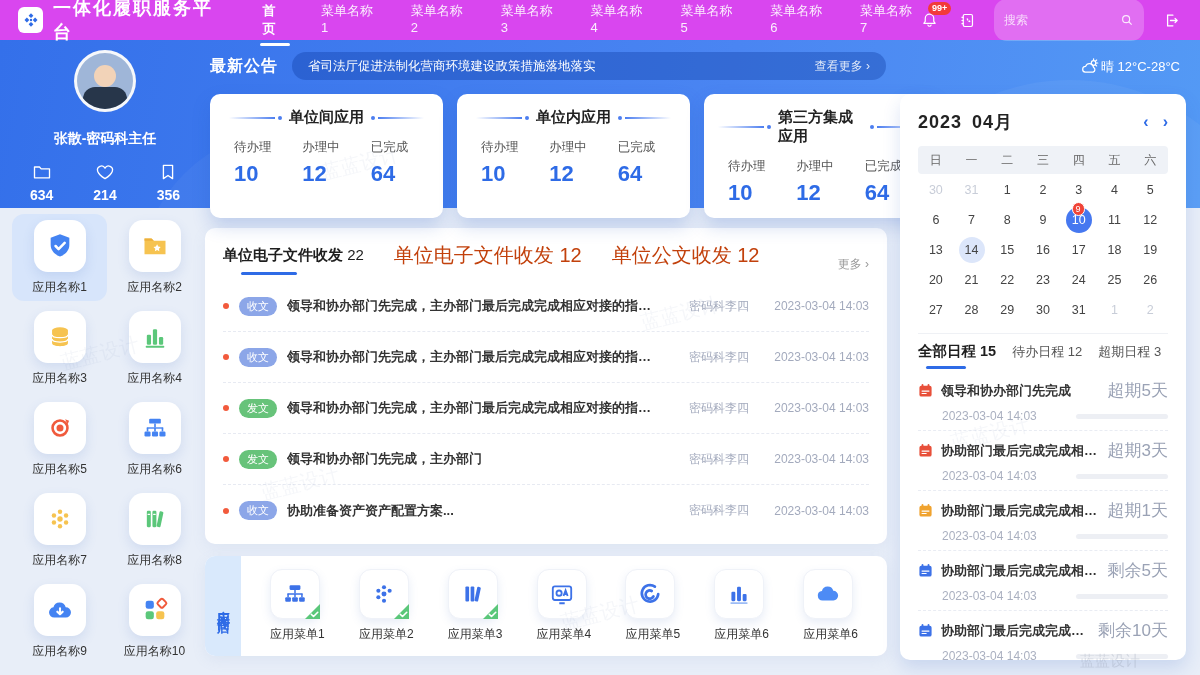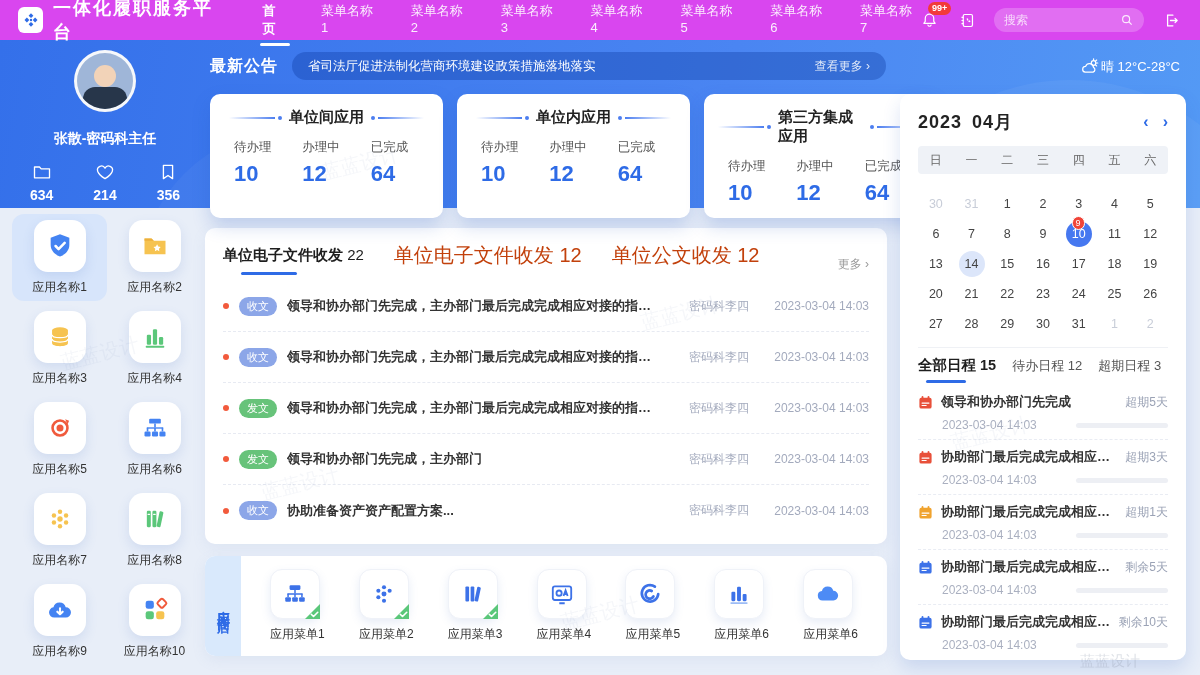--- a/index.html
+++ b/index.html
@@ -11,21 +11,21 @@
   .topbar { position:absolute; top:0; left:0; right:0; height:40px; background:#d946ef; display:flex; align-items:center; padding:0 18px; z-index:40; }
   .logo-box { width:26px; height:26px; background:#fff; border-radius:6px; display:flex; align-items:center; justify-content:center; margin-right:10px; }
   .app-title { color:#fff; font-size:18px; font-weight:bold; letter-spacing:2px; }
   .nav { display:flex; gap:30px; margin-left:34px; }
   .nav-item { position:relative; color:rgba(255,255,255,.9); font-size:13px; cursor:pointer; padding:12px 2px; }
   .nav-item.active { color:#fff; font-weight:bold; }
   .nav-item.active::after { content:""; position:absolute; left:50%; transform:translateX(-50%); bottom:4px; width:30px; height:3px; border-radius:2px; background:#fff; }
   .topbar-right { margin-left:auto; display:flex; align-items:center; gap:16px; }
   .icon-btn { position:relative; width:22px; height:22px; display:flex; align-items:center; justify-content:center; cursor:pointer; }
   .bell-badge { position:absolute; top:-7px; left:10px; background:#F23A3A; color:#fff; font-size:9px; line-height:11px; padding:1px 4px; border-radius:8px; font-weight:bold; }
-  .search-pill { display:flex; align-items:center; width:150px; height:24px; border-radius:13px; background:rgba(255,255,255,.22); padding:0 10px; }
+  .search-pill { display:flex; align-items:center; width:150px; height:42px; border-radius:13px; background:rgba(255,255,255,.22); padding:0 10px; }
   .search-pill input { flex:1; border:none; outline:none; background:transparent; color:#fff; font-size:12px; width:100px; font-family:"Liberation Sans",sans-serif; }
   .search-pill input::placeholder { color:rgba(255,255,255,.75); }
 
   
   .hero { position:absolute; top:40px; left:0; right:0; height:168px; background:linear-gradient(100deg,#3470EA 0%,#4A85F2 60%,#549AF5 100%); overflow:hidden; }
   .hero::before { content:""; position:absolute; right:-80px; top:40px; width:420px; height:420px; border-radius:50%; background:rgba(255,255,255,.05); }
   .hero::after { content:""; position:absolute; left:140px; top:90px; width:300px; height:300px; border-radius:50%; background:rgba(255,255,255,.04); }
 
   
   .profile { position:absolute; top:50px; left:0; width:210px; display:flex; flex-direction:column; align-items:center; z-index:6; }
@@ -97,21 +97,21 @@
 
   
   .right-card { position:absolute; top:94px; left:900px; width:286px; height:566px; background:#fff; border-radius:10px; box-shadow:0 8px 18px rgba(38,86,190,.16); padding:16px 18px 10px; z-index:6; }
   .cal-head { display:flex; align-items:center; }
   .cal-ym { font-size:18px; font-weight:bold; color:#222; letter-spacing:1px; }
   .cal-ym .mon { margin-left:10px; }
   .cal-nav { margin-left:auto; display:flex; gap:14px; }
   .cal-arrow { color:#2E6BE6; font-size:16px; line-height:1; cursor:pointer; font-weight:bold; }
   .cal-week { margin-top:12px; background:#EFF2F7; border-radius:4px; display:grid; grid-template-columns:repeat(7,1fr); height:28px; align-items:center; }
   .cal-week span { text-align:center; font-size:12px; color:#666; }
-  .cal-grid { margin-top:16px; display:grid; grid-template-columns:repeat(7,1fr); row-gap:3px; }
+  .cal-grid { margin-top:2px; display:grid; grid-template-columns:repeat(7,1fr); row-gap:3px; }
   .day { position:relative; height:27px; display:flex; align-items:center; justify-content:center; font-size:12.5px; color:#444; cursor:pointer; }
   .day.muted { color:#C8CDD8; }
   .day.selected { color:#fff; }
   .day.selected::before { content:""; position:absolute; width:26px; height:26px; border-radius:50%; background:#4678F0; z-index:0; }
   .day.soft::before { content:""; position:absolute; width:26px; height:26px; border-radius:50%; background:#DCE6FA; z-index:0; }
   .day span.d { position:relative; z-index:1; }
   .day-badge { position:absolute; top:-4px; right:12px; z-index:2; background:#F04438; color:#fff; font-size:9px; line-height:12px; min-width:13px; text-align:center; border-radius:7px; border:1px solid #fff; }
   .cal-divider { border-top:1px solid #EFF1F5; margin:10px 0 8px; }
 
   .sch-tabs { display:flex; gap:16px; align-items:baseline; }
@@ -120,21 +120,21 @@
   .sch-tab.active::after { content:""; position:absolute; left:8px; bottom:0; width:40px; height:3px; border-radius:2px; background:#2E6BE6; }
   .sch-list { margin-top:2px; }
   .sch-row { padding:8px 0 7px; border-bottom:1px dashed #E9ECF3; }
   .sch-row:last-child { border-bottom:none; }
   .sch-top { display:flex; align-items:center; gap:8px; }
   .cal-ic { color:#3D72E8; flex:0 0 auto; }
   .sch-row.red .cal-ic { color:#E8503A; }
   .sch-row.yellow .cal-ic { color:#F0A32F; }
   .sch-row.blue .cal-ic { color:#3D72E8; }
   .sch-title { flex:1; font-size:13px; font-weight:bold; color:#333; white-space:nowrap; overflow:hidden; text-overflow:ellipsis; }
-  .sch-status { font-size:12px; color:#9AA2B5; flex:0 0 auto; }
+  .sch-status { font-size:17px; color:#9AA2B5; flex:0 0 auto; }
   .sch-bottom { display:flex; align-items:center; justify-content:space-between; margin-top:7px; padding-left:24px; }
   .sch-time { font-size:12px; color:#AAB0C0; }
   .bar { width:92px; height:5px; border-radius:3px; background:#EDEFF4; overflow:hidden; }
   .bar-fill { height:100%; border-radius:3px; }
   .sch-row.red .bar-fill { background:linear-gradient(90deg,#D7402C,#F28B60); }
   .sch-row.yellow .bar-fill { background:linear-gradient(90deg,#F0A32F,#F7D96E); }
   .sch-row.blue .bar-fill { background:linear-gradient(90deg,#2F62D9,#5E92F2); }
 
   
   .wm { position:absolute; font-size:20px; color:#5F76A8; opacity:.06; transform:rotate(-14deg); z-index:60; pointer-events:none; white-space:nowrap; }

